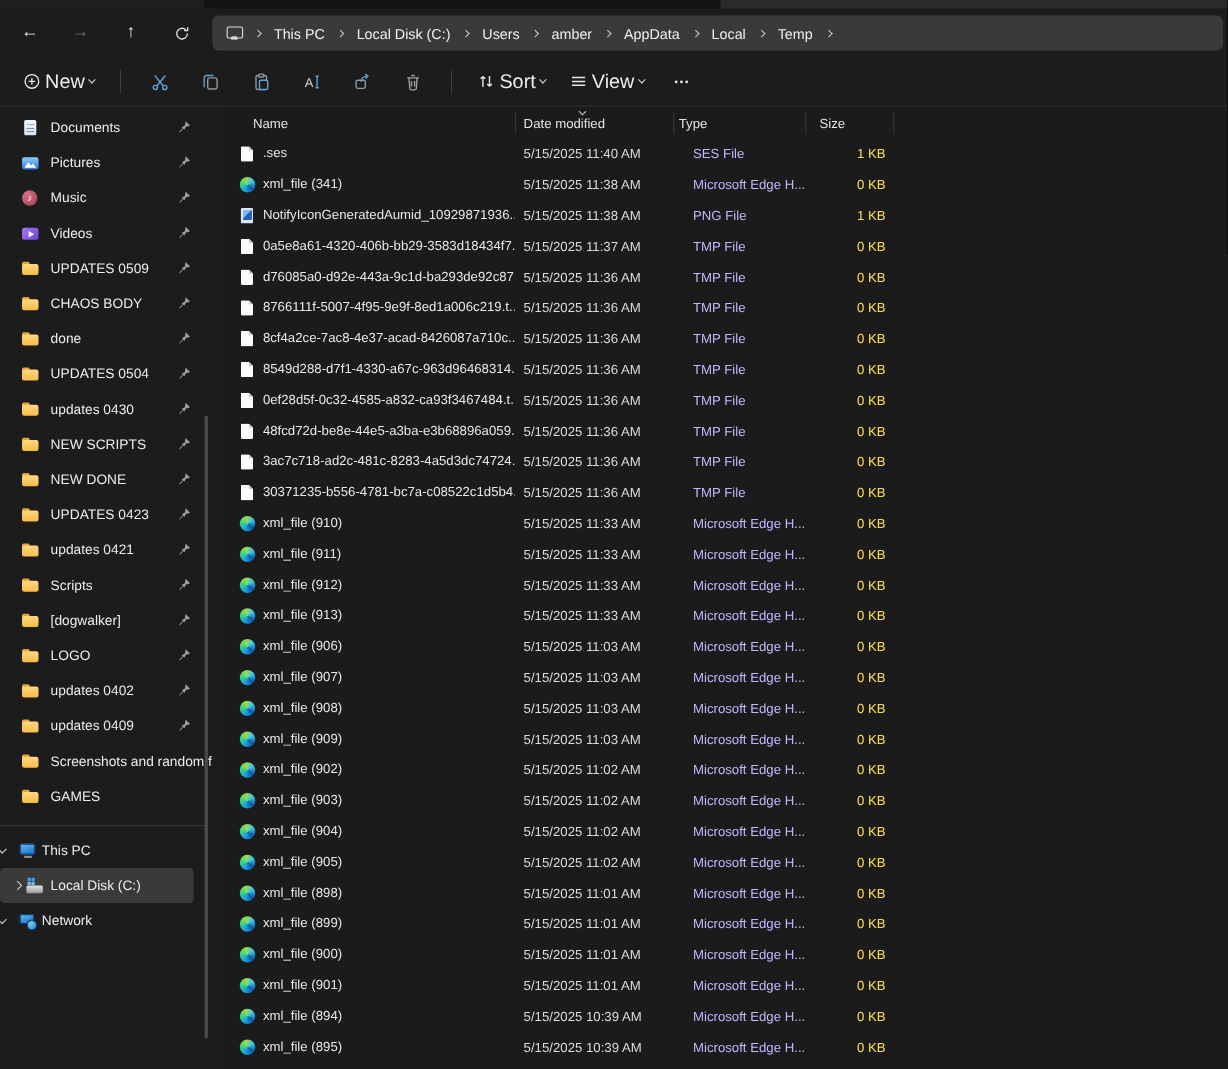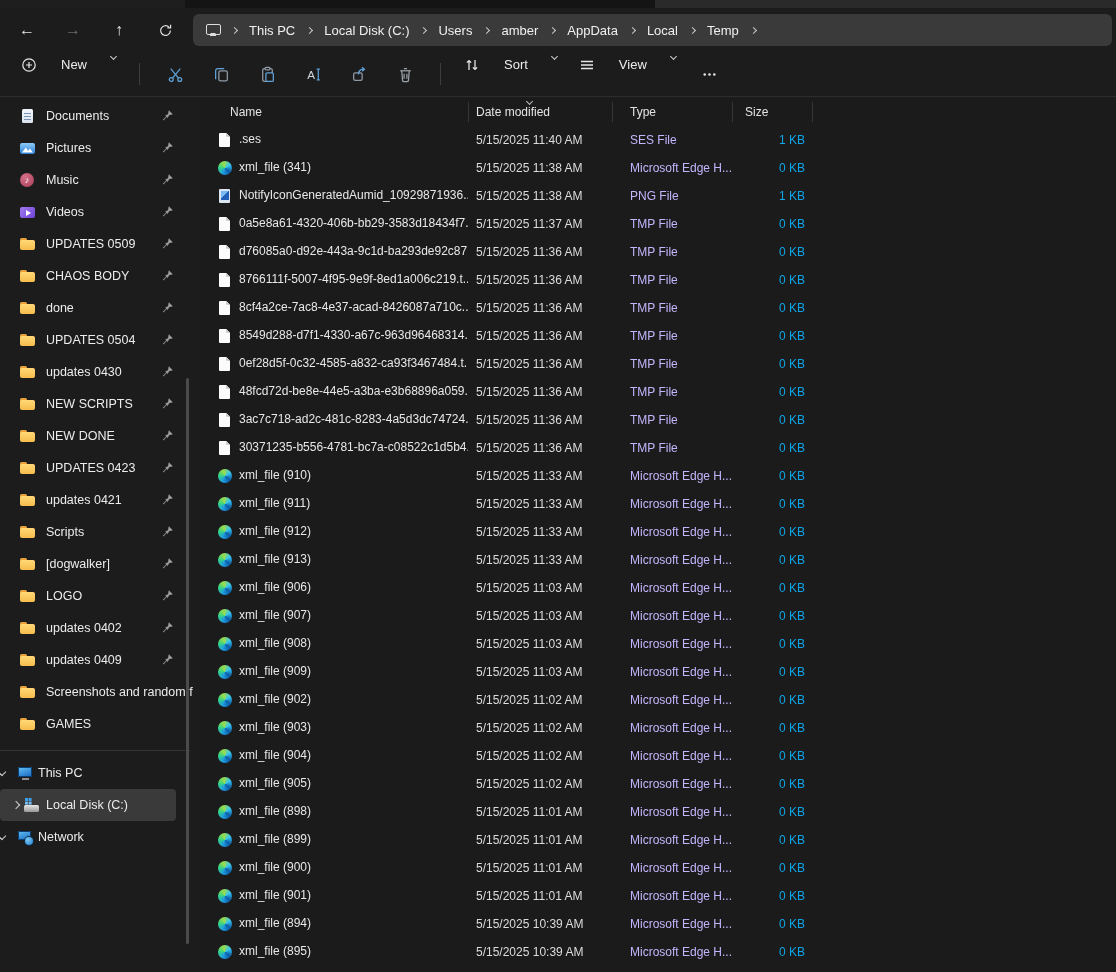--- a/index.html
+++ b/index.html
@@ -14,21 +14,21 @@
   
   .navbar{position:absolute;top:8px;left:0;right:0;height:44px;display:flex;align-items:center;background:#1c1c1c;}
   .nav-btn{width:38px;height:32px;display:flex;align-items:center;justify-content:center;border-radius:5px;color:#e4e4e4;font-size:16px;margin-left:8px;flex:none;}
   .nav-btn.disabled{color:#6a6a6a;}
   .addressbar{margin-left:9px;flex:1;height:32px;background:#3a3a3a;border-radius:6px;display:flex;align-items:center;padding:0 12px;margin-right:4px;}
   .crumb{font-size:13px;color:#f0f0f0;white-space:nowrap;padding:2px 2px;}
   .bc-chev{width:5px;height:5px;border-right:1.2px solid #c9c9c9;border-bottom:1.2px solid #c9c9c9;transform:rotate(-45deg);display:inline-block;margin:0 10px;flex:none;}
 
   
   .toolbar{position:absolute;top:52px;left:0;right:0;height:45px;display:flex;align-items:center;border-bottom:1px solid #2d2d2d;background:#1c1c1c;padding-left:10px;}
-  .tb-btn{display:flex;gap:24px;height:34px;padding:0 11px;border-radius:5px;color:#ececec;font-size:13px;flex:none;}
+  .tb-btn{display:flex;align-items:center;gap:4px;height:34px;padding:0 11px;border-radius:5px;color:#ececec;font-size:18px;flex:none;}
   .tb-icon-btn{width:46px;height:34px;display:flex;align-items:center;justify-content:center;border-radius:5px;flex:none;}
   .tb-sep{width:1px;height:22px;background:#3d3d3d;margin:0 12px;flex:none;}
   .dd-chev{width:5px;height:5px;border-right:1.1px solid #cfcfcf;border-bottom:1.1px solid #cfcfcf;transform:rotate(45deg);margin-top:-3px;}
 
   
   .body{position:absolute;top:98px;left:0;right:0;bottom:0;background:#1c1c1c;}
 
   
   .sidebar{position:absolute;left:0;top:0;bottom:0;width:200px;overflow:hidden;}
   .sb-list{padding-top:2px;}
@@ -43,30 +43,30 @@
   .tree-chev{position:absolute;width:6px;height:6px;border-right:1.2px solid #cfcfcf;border-bottom:1.2px solid #cfcfcf;}
   .tree-chev.down{left:-1px;top:12px;transform:rotate(45deg);}
   .tree-chev.right{left:13px;top:13px;transform:rotate(-45deg);}
   .sb-scrollbar{position:absolute;left:186px;top:280px;width:3px;height:566px;background:#4b4b4b;border-radius:2px;}
 
   
   .filepane{position:absolute;left:200px;right:0;top:0;bottom:0;background:#1b1b1b;}
   .fl-header{position:relative;height:28px;display:grid;grid-template-columns:268px 144px 120px 80px;align-items:center;font-size:12px;color:#e4e4e4;}
   .fl-header .h-name{padding-left:30px;}
   .fl-header .h-date{padding-left:8px;}
-  .fl-header .h-type{padding-left:18px;}
+  .fl-header .h-type{padding-left:5px;}
   .fl-header .h-size{padding-left:13px;}
   .h-sep{position:absolute;top:4px;bottom:4px;width:1px;background:#363636;}
   .sort-chev{position:absolute;left:327px;top:1px;width:5px;height:5px;border-right:1.2px solid #bdbdbd;border-bottom:1.2px solid #bdbdbd;transform:rotate(45deg);}
   .fl-row{height:28px;display:grid;grid-template-columns:268px 144px 120px 80px;align-items:center;font-size:12px;color:#e8e8e8;}
   .c-name{display:flex;align-items:flex-start;gap:6px;padding-left:16px;overflow:hidden;white-space:nowrap;}
   .c-name span{overflow:hidden;white-space:nowrap;}
   .c-date{padding-left:8px;color:#dcdcdc;white-space:nowrap;}
   .c-type{padding-left:18px;color:#c4b5fd;white-space:nowrap;}
-  .c-size{text-align:right;padding-right:7px;color:#0ea5e9;white-space:nowrap;}
+  .c-size{text-align:right;padding-right:7px;color:#fde047;white-space:nowrap;}
 
   
   .ic{width:17px;height:16px;position:relative;flex:none;display:inline-block;}
   .ic-folder::before{content:"";position:absolute;left:1px;top:2px;width:7px;height:4px;border-radius:1.5px;background:#e9a23b;}
   .ic-folder::after{content:"";position:absolute;left:1px;top:4px;width:15px;height:10px;border-radius:2px;background:linear-gradient(180deg,#ffd978,#f6bc4c);}
   .ic-doc::after{content:"";position:absolute;left:3px;top:1px;width:11px;height:14px;border-radius:1.5px;background:linear-gradient(#f3f6fb,#d9e2ee);}
   .ic-doc::before{content:"";position:absolute;z-index:1;left:5px;top:4.5px;width:7px;height:8px;background:repeating-linear-gradient(#7e92b6 0 1px,transparent 1px 3px);}
   .ic-pictures::after{content:"";position:absolute;left:1px;top:2.5px;width:15px;height:11px;border-radius:2px;background:linear-gradient(180deg,#8ecdf8,#2e7cd6);}
   .ic-pictures::before{content:"";position:absolute;z-index:1;left:3px;top:6.5px;width:11px;height:6px;background:#fff;clip-path:polygon(0 100%,35% 15%,55% 70%,72% 35%,100% 100%);}
   .ic-music::after{content:"♪";position:absolute;left:1px;top:0.5px;width:14px;height:14px;border-radius:50%;background:radial-gradient(circle at 35% 30%,#d4728a,#a93a55);color:#fff;font-size:9px;line-height:14px;text-align:center;}

